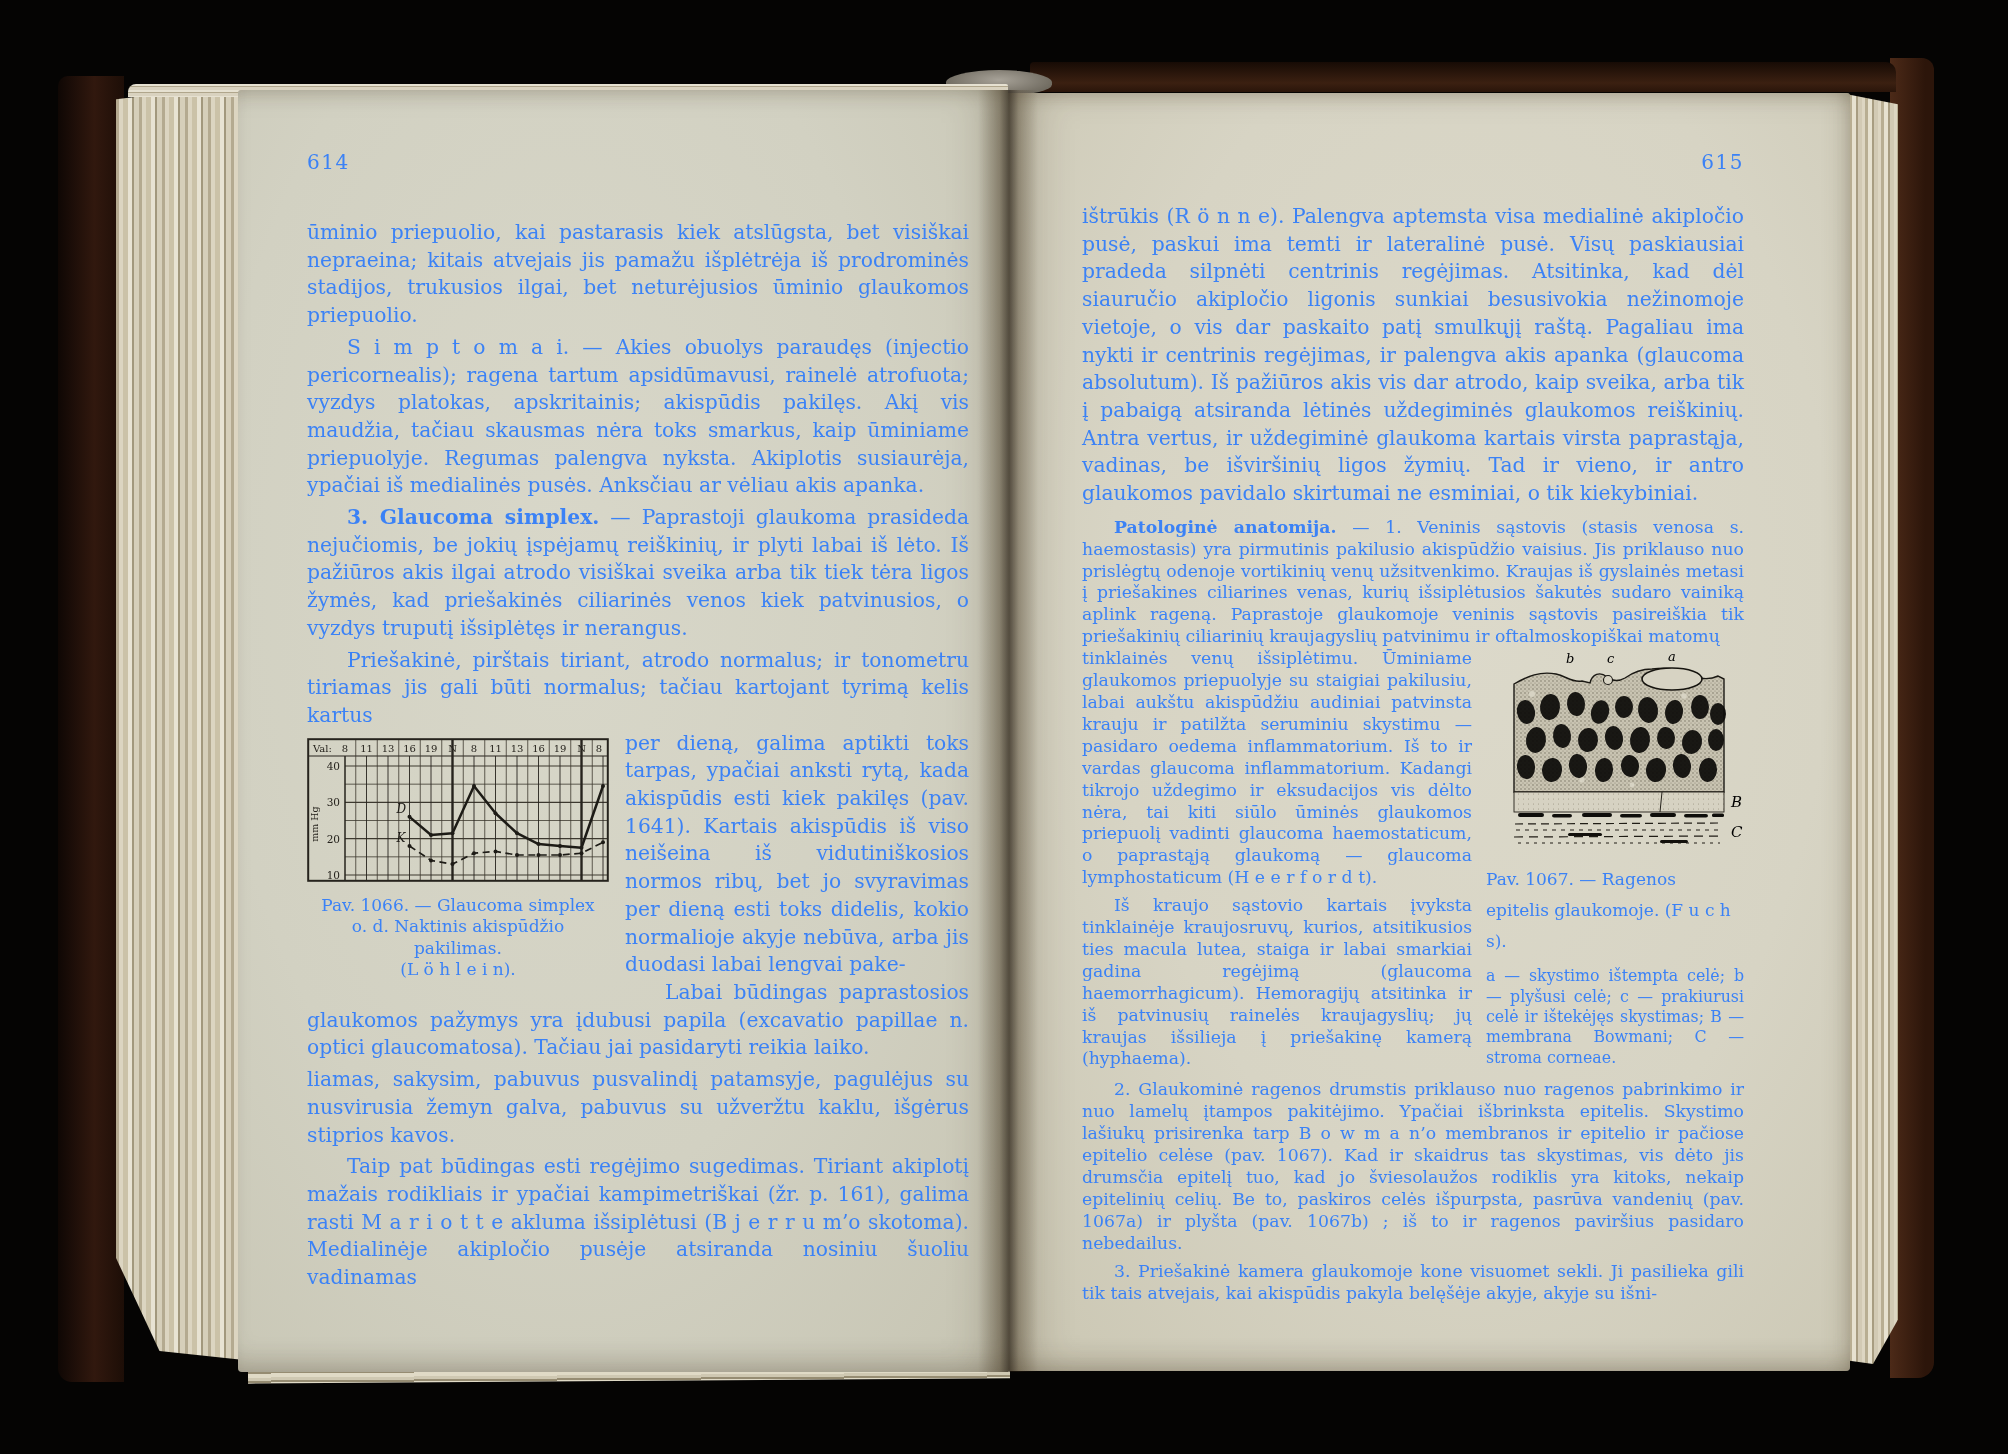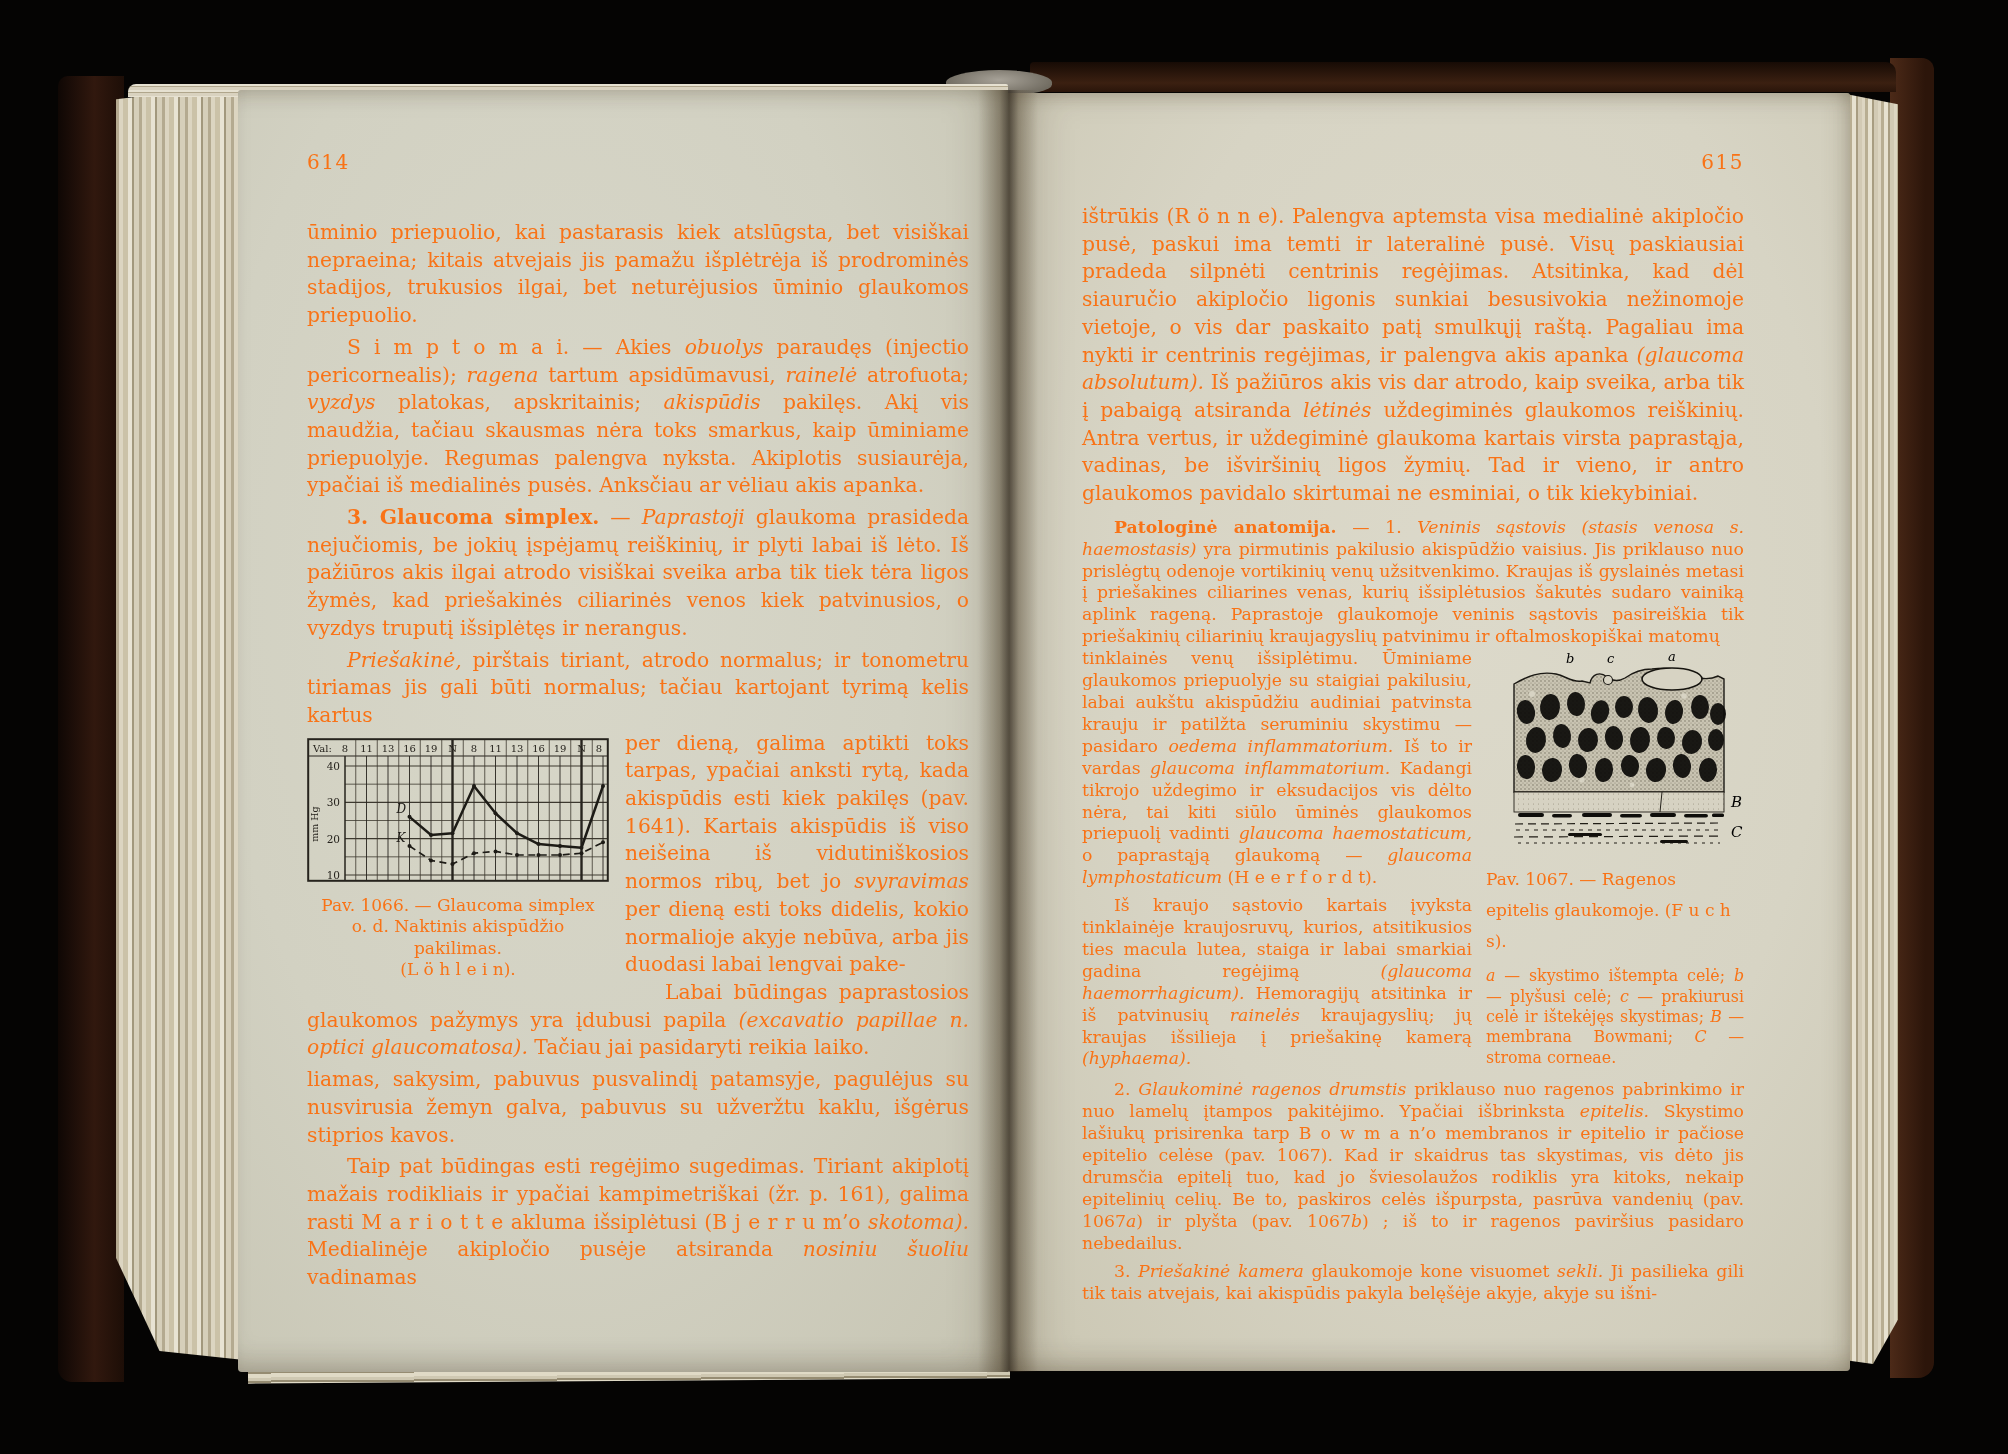--- a/index.html
+++ b/index.html
@@ -34,36 +34,36 @@
     background:radial-gradient(ellipse at 42% 38%,#d8d7c9 0%,#d2d1c2 55%,#c6c4b2 100%);
     box-shadow:inset -34px 0 46px -22px rgba(58,44,24,.38), inset 0 -22px 30px -18px rgba(58,44,24,.28), inset 0 14px 18px -12px rgba(58,44,24,.22);
     border-radius:3px 0 0 4px;}
   .page-right{left:1008px;top:93px;width:842px;height:1278px;
     background:radial-gradient(ellipse at 55% 40%,#dcd9ca 0%,#d7d4c4 55%,#cac6b2 100%);
     box-shadow:inset 36px 0 50px -24px rgba(58,44,24,.42), inset -16px 0 24px -14px rgba(88,74,48,.35), inset 0 -20px 28px -16px rgba(58,44,24,.26), inset 0 14px 18px -12px rgba(58,44,24,.2);
     border-radius:0 3px 4px 0;}
   .gutter{left:978px;top:90px;width:60px;height:1282px;z-index:4;
     background:linear-gradient(90deg,rgba(0,0,0,0) 0%,rgba(66,52,30,.34) 36%,rgba(28,20,10,.58) 52%,rgba(66,52,30,.28) 68%,rgba(0,0,0,0) 100%);}
   
-  .textcol{z-index:6;color:#f97316;text-align:justify;}
+  .textcol{z-index:6;color:#3b82f6;text-align:justify;}
   .lp-text{left:307px;top:150px;width:662px;}
   .rp-text{left:1082px;top:150px;width:662px;}
   .pagenum{font-size:20px;letter-spacing:1.5px;text-align:left;}
   .pagenum-r{text-align:right;}
   .lp-text .pagenum{margin-bottom:45px;}
   .rp-text .pagenum{margin-bottom:29px;}
   p{margin:0;}
   .main{font-size:20.3px;line-height:27.7px;}
   .main+.main{margin-top:4px;}
   .indent{text-indent:40px;}
   .small{font-size:17.3px;line-height:21.9px;}
   .small.indent{text-indent:32px;}
   .gap-lg{margin-top:9px;}
   .gap-sm{margin-top:6px;}
-  .s-i{font-style:italic;}
+  .s-i{}
   .s-b{font-weight:bold;}
   .clearL{clear:left;}
   .clearB{clear:both;}
   
   .fig1066-float{float:left;width:302px;margin:8px 16px 4px 0;}
   .figcap{font-size:17px;line-height:21.5px;text-align:center;margin-top:9px;}
   .fig1067-float{float:right;width:258px;margin:4px 0 6px 14px;}
   .fig1067-float svg{display:block;margin-left:auto;}
   .figcap2{font-size:17px;line-height:31px;text-align:left;margin-top:12px;}
   .figleg{font-size:15.8px;line-height:20.4px;text-align:justify;margin-top:9px;}

